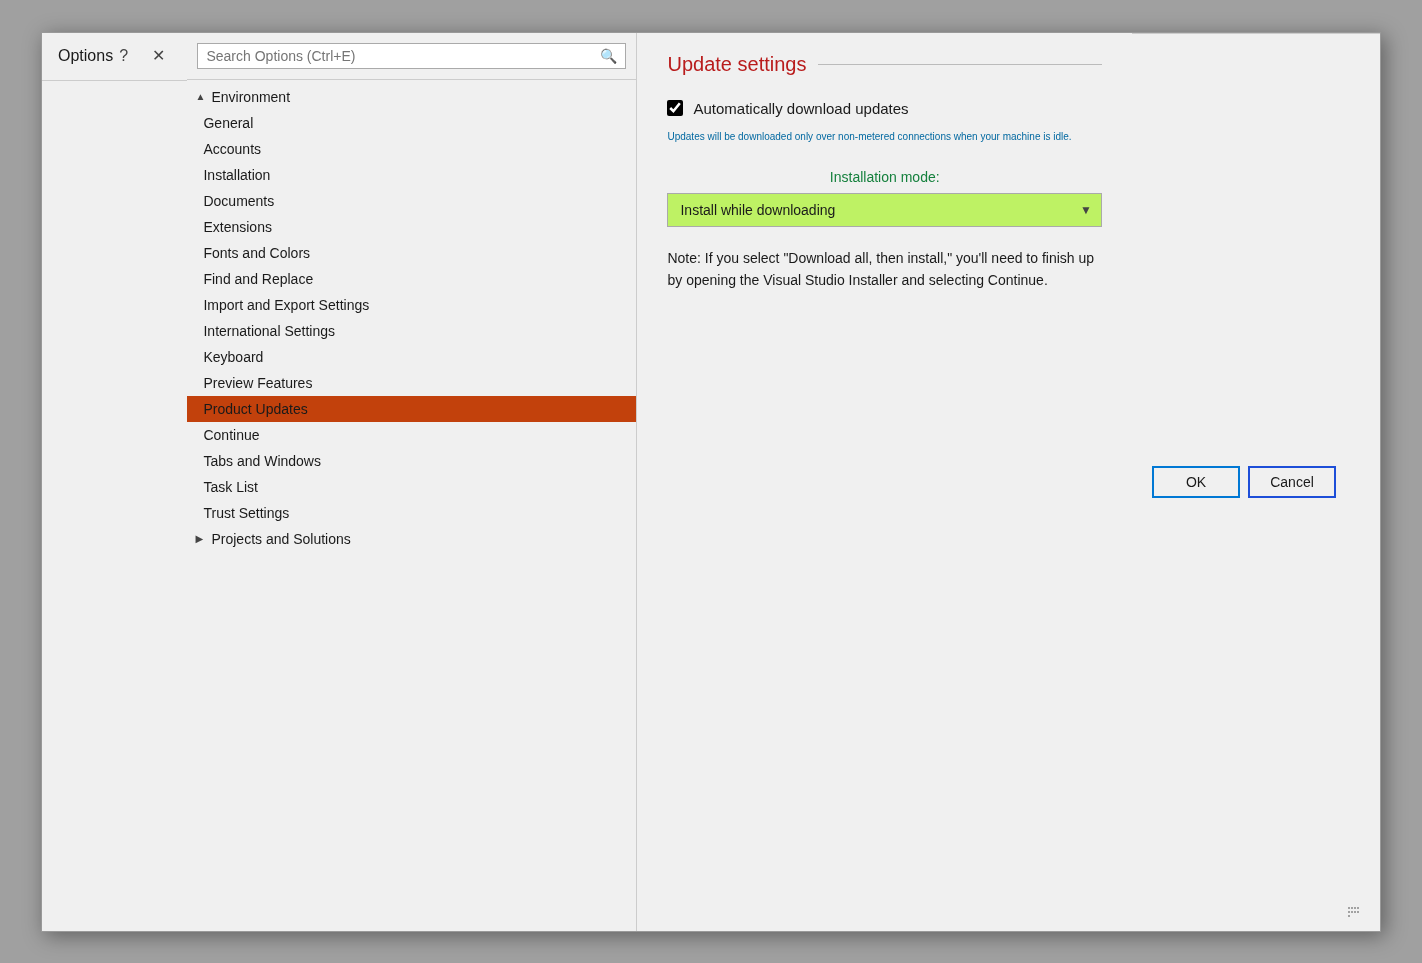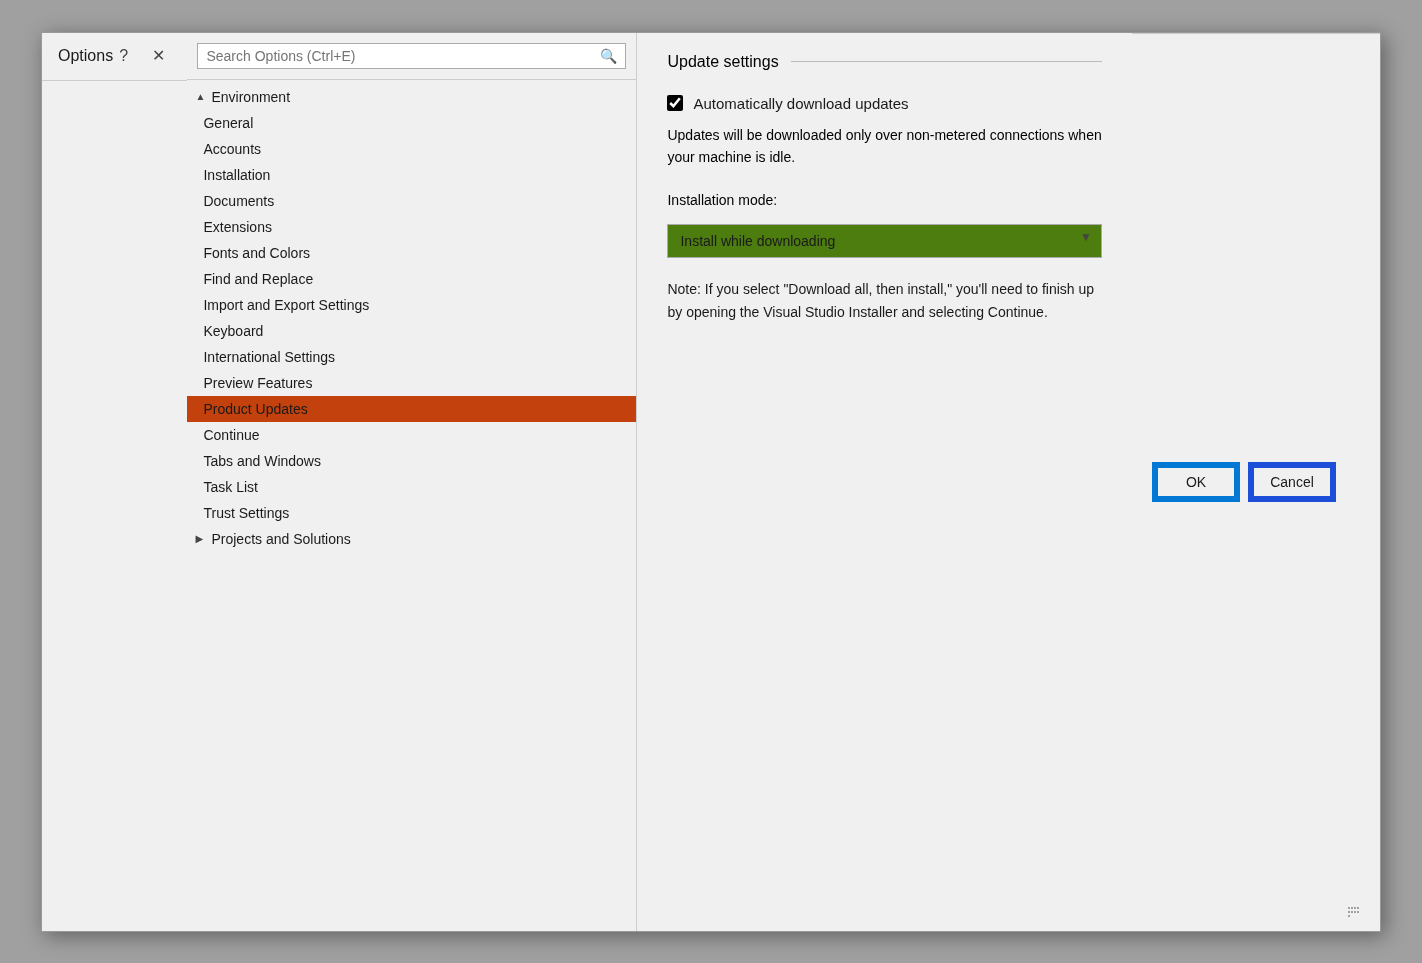--- a/index.html
+++ b/index.html
@@ -158,23 +158,23 @@
       overflow-y: auto;
     }
 
     .section-title-row {
       display: flex;
       align-items: center;
       margin-bottom: 24px;
     }
 
     .section-title {
-      font-size: 16px;
+      font-size: 20px;
       font-weight: 400;
-      color: #000000;
+      color: #b91c1c;
       white-space: nowrap;
       margin-right: 12px;
     }
 
     .section-title-line {
       flex: 1;
       height: 1px;
       background: #bbb;
     }
 
@@ -191,50 +191,50 @@
       cursor: pointer;
       accent-color: #000;
     }
 
     .checkbox-label {
       font-size: 15px;
       color: #1a1a1a;
     }
 
     .description-text {
-      font-size: 14px;
-      color: #000000;
+      font-size: 10px;
+      color: #0369a1;
       line-height: 1.6;
       margin-bottom: 24px;
       margin-left: 0;
     }
 
     .field-label {
       font-size: 14px;
-      color: #000000;
+      color: #15803d;
       margin-bottom: 8px;
+      text-align: center;
     }
 
     .dropdown-container {
       position: relative;
       margin-bottom: 20px;
     }
 
     .dropdown {
       width: 100%;
       padding: 8px 12px;
       border: 1px solid #aaa;
-      background: #4d7c0f;
+      background: #bef264;
       appearance: none;
       -webkit-appearance: none;
       font-size: 14px;
       color: #1a1a1a;
       cursor: pointer;
       outline: none;
-      margin-top: 8px;
     }
 
     .dropdown-arrow {
       position: absolute;
       right: 10px;
       top: 50%;
       transform: translateY(-50%);
       pointer-events: none;
       color: #444;
       font-size: 12px;
@@ -255,21 +255,21 @@
       align-items: center;
       gap: 8px;
       background: #f0f0f0;
     }
 
     .footer-btn {
       min-width: 88px;
       padding: 6px 16px;
       font-size: 14px;
       cursor: pointer;
-      border: 6px solid #1d4ed8;
+      border: 2px solid #1d4ed8;
       background: #f0f0f0;
       color: #1a1a1a;
     }
 
     .footer-btn.primary {
       border-color: #0078d4;
       background: #f0f0f0;
       color: #1a1a1a;
     }
 
@@ -338,24 +338,24 @@
         <div class="tree-item child">
           <span>Fonts and Colors</span>
         </div>
         <div class="tree-item child">
           <span>Find and Replace</span>
         </div>
         <div class="tree-item child">
           <span>Import and Export Settings</span>
         </div>
         <div class="tree-item child">
+          <span>International Settings</span>
+        </div>
+        <div class="tree-item child">
           <span>Keyboard</span>
-        </div>
-        <div class="tree-item child">
-          <span>International Settings</span>
         </div>
         <div class="tree-item child">
           <span>Preview Features</span>
         </div>
         <div class="tree-item child selected">
           <span>Product Updates</span>
         </div>
         <div class="tree-item child">
           <span>Continue</span>
         </div>

